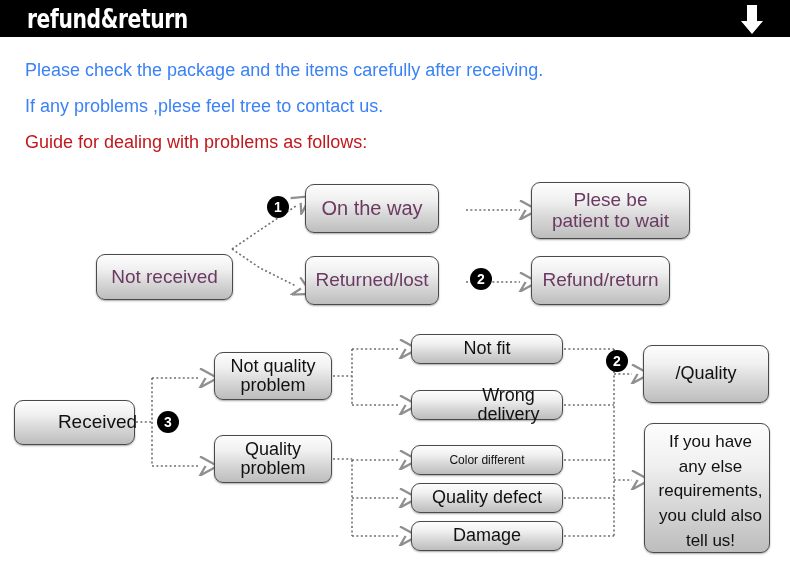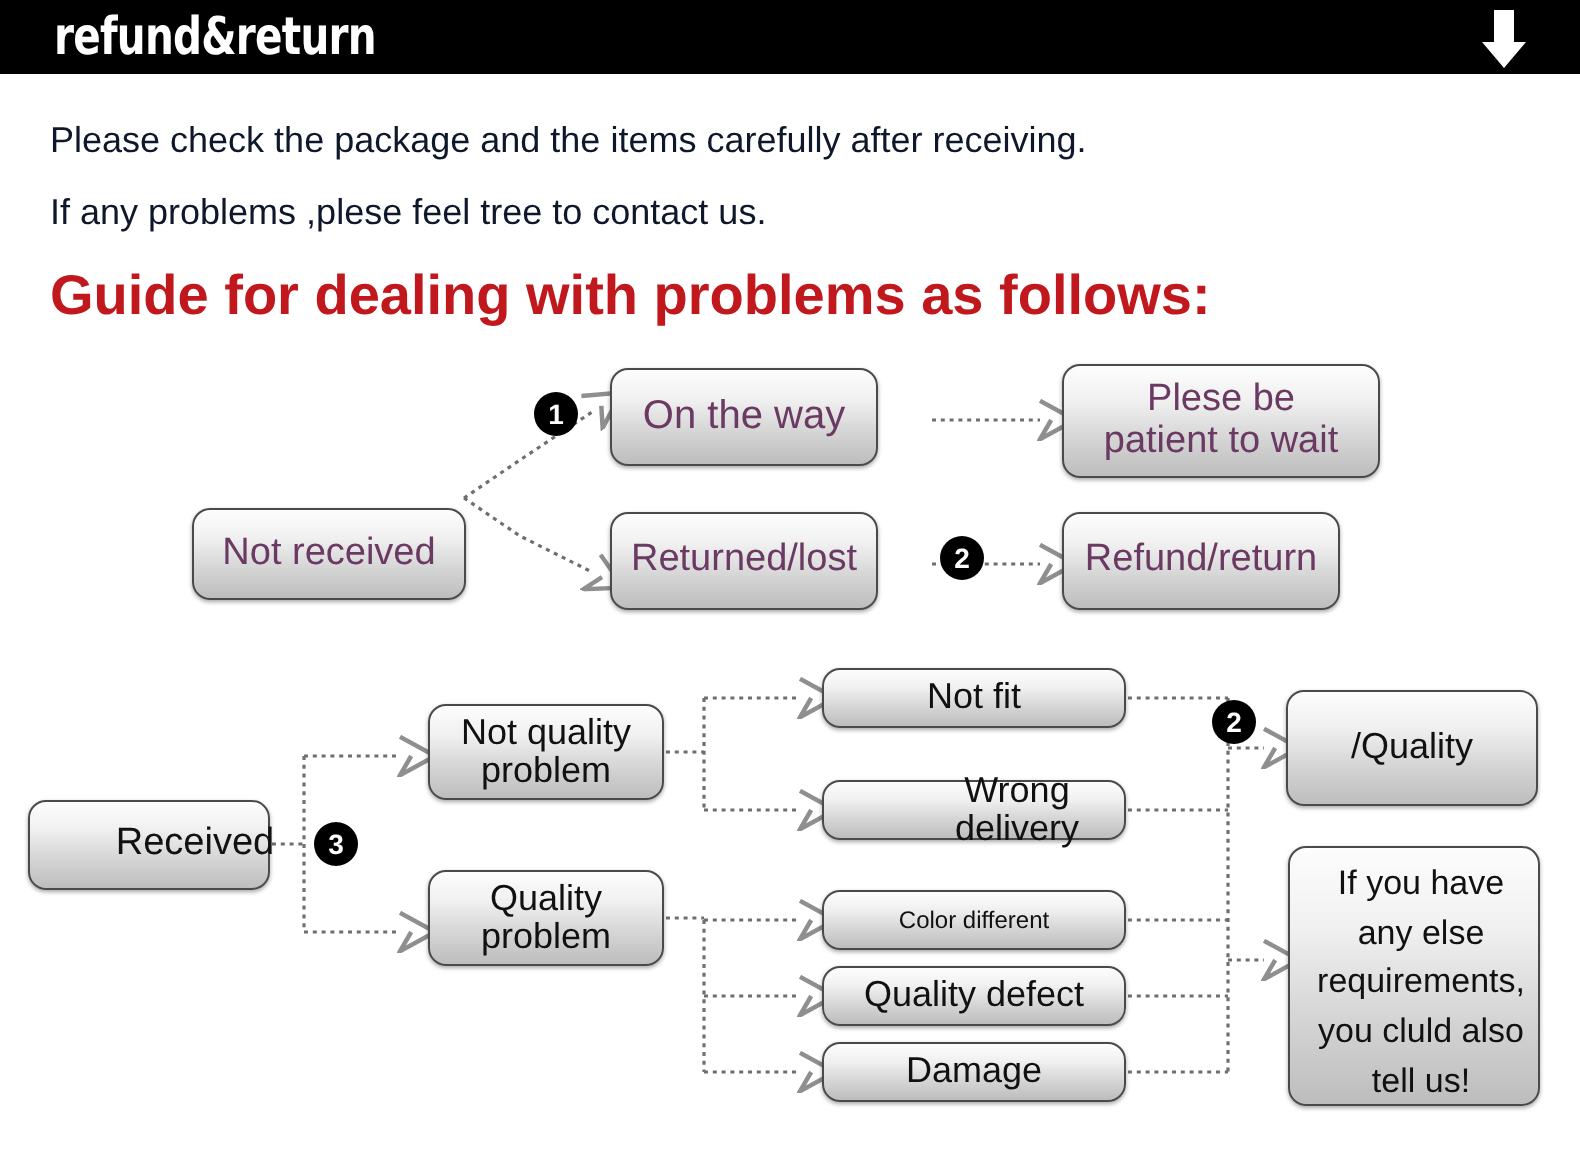--- a/index.html
+++ b/index.html
@@ -36,33 +36,33 @@
   .header-arrow {
     position: absolute;
     right: 22px; top: 3px;
     width: 32px; height: 32px;
   }
 
   
   .intro {
     position: absolute;
     left: 25px;
-    color: #0f172a;
+    color: #3b82f6;
     font-size: 18px;
     font-family: "Liberation Sans", sans-serif;
     white-space: nowrap;
   }
   .intro.l1 { top: 60px; }
   .intro.l2 { top: 96px; }
   .guide {
     position: absolute;
     left: 25px; top: 132px;
     color: #c0181c;
-    font-size: 28px;
-    font-weight: bold;
+    font-size: 18px;
+    font-weight: normal;
     font-family: "Liberation Sans", sans-serif;
     white-space: nowrap;
   }
 
   
   .node {
     position: absolute;
     box-sizing: border-box;
     border: 1px solid #4a4a4a;
     border-radius: 9px;

